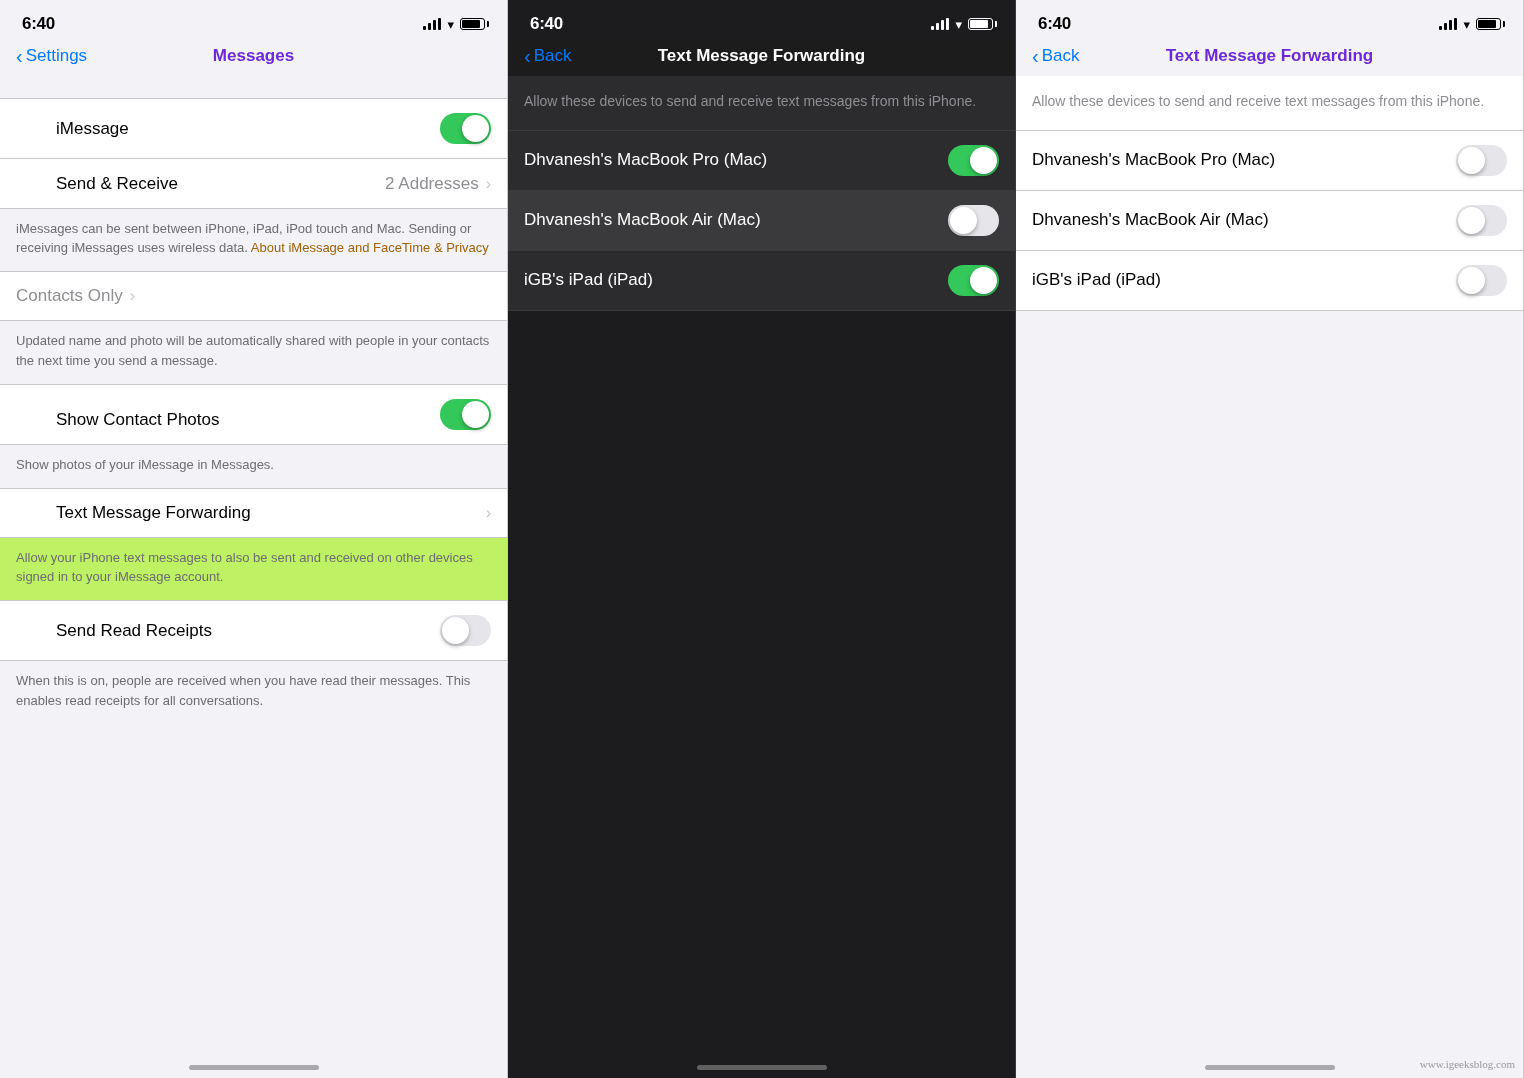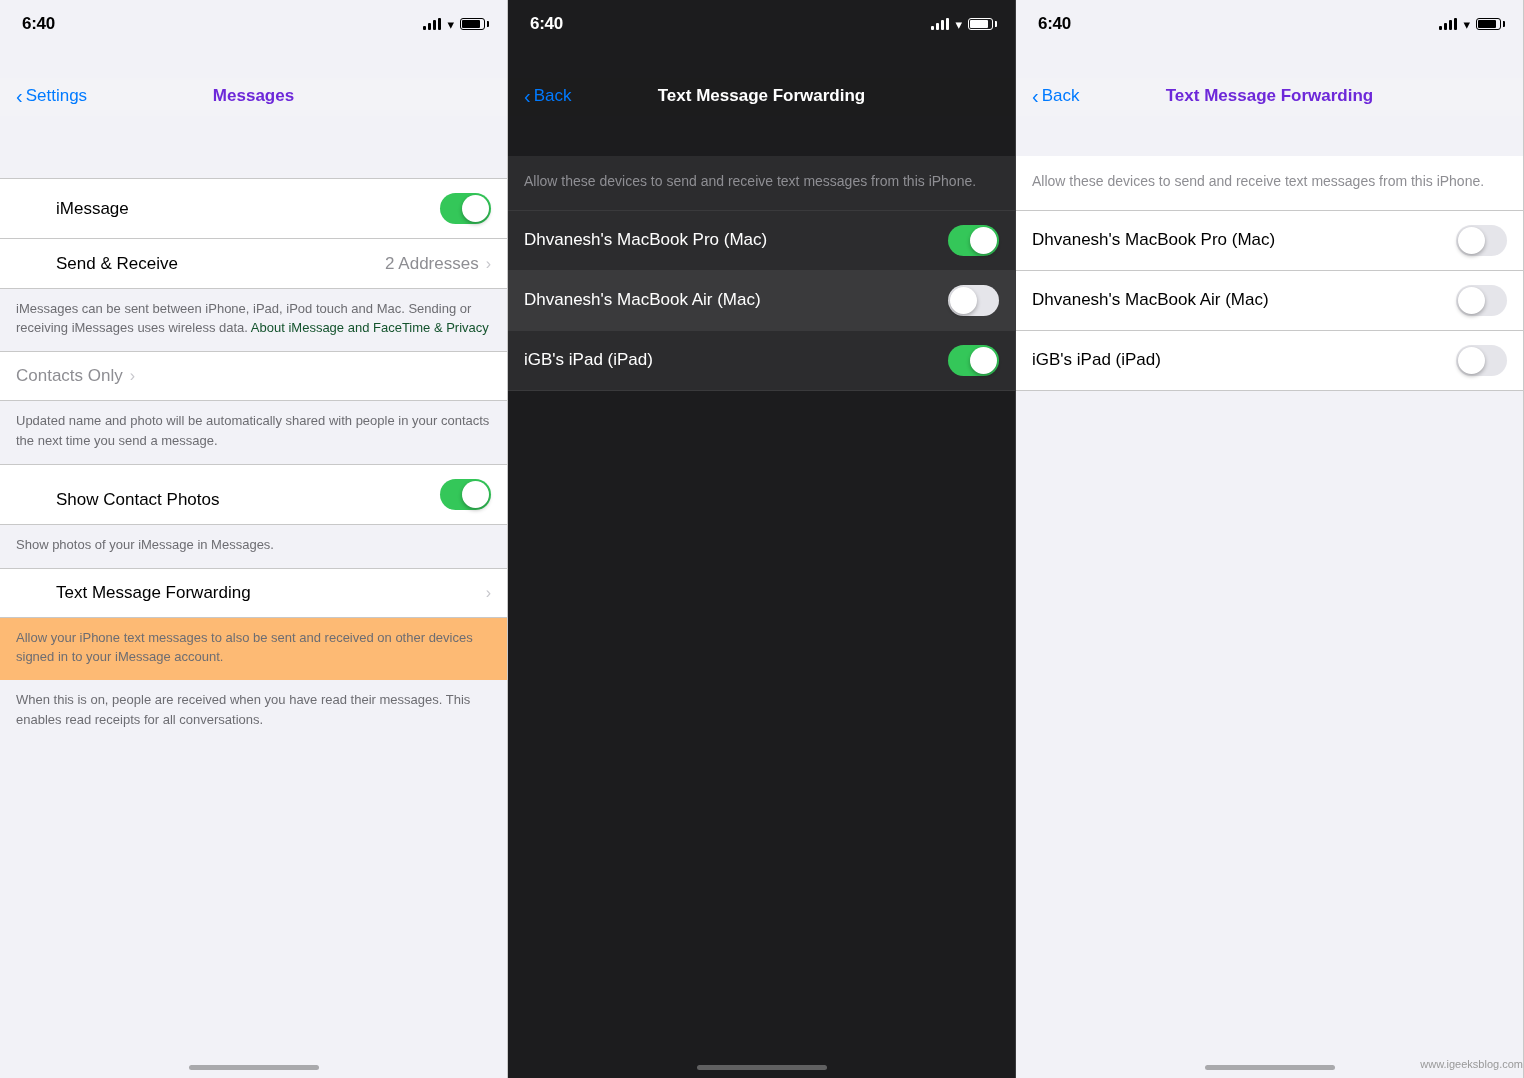--- a/index.html
+++ b/index.html
@@ -13,21 +13,20 @@
     }
 
     
     .phone-panel {
       flex: 1;
       display: flex;
       flex-direction: column;
       background: #f2f2f7;
       position: relative;
       border-right: 1px solid #c8c8c8;
-      gap: 40px;
     }
 
     .phone-panel.dark-panel {
       background: #1c1c1e;
     }
 
     
     .status-bar {
       display: flex;
       justify-content: space-between;
@@ -209,21 +208,21 @@
       background: #f2f2f7;
     }
 
     .description-text {
       font-size: 13px;
       color: #6d6d72;
       line-height: 1.4;
     }
 
     .description-link {
-      color: #14532d;
+      color: #a16207;
     }
 
     
     .toggle {
       width: 51px;
       height: 31px;
       border-radius: 16px;
       position: relative;
       cursor: pointer;
       flex-shrink: 0;
@@ -352,24 +351,24 @@
     }
 
     .dark-panel .home-bar {
       background: #fff;
       opacity: 0.3;
     }
 
     .watermark {
       position: absolute;
       bottom: 8px;
-      right: 0;
+      right: 8px;
       font-size: 11px;
       color: #999;
-      font-family: Liberation Sans, sans-serif;
+      font-family: Liberation Serif, serif;
     }
 
     .section-spacer {
       height: 22px;
       background: #f2f2f7;
     }
 
     .panel-wrapper {
       position: relative;
       display: flex;
@@ -450,24 +449,30 @@
 
     <div class="description-block">
       <span class="description-text">Show photos of your iMessage in Messages.</span>
     </div>
 
     <div class="settings-row highlighted" style="border-top: 0.5px solid #c8c8c8; background: #fff;">
       <span class="settings-row-label">Text Message Forwarding</span>
       <span class="settings-row-chevron">›</span>
     </div>
 
-    <div class="description-block" style="background: #fdba74;">
+    <div class="description-block" style="background: #bef264;">
       <span class="description-text">Allow your iPhone text messages to also be sent and received on other devices signed in to your iMessage account.</span>
     </div>
 
+    <div class="settings-row" style="border-top: 0.5px solid #c8c8c8;">
+      <span class="settings-row-label">Send Read Receipts</span>
+      <div class="toggle off">
+        <div class="toggle-knob"></div>
+      </div>
+    </div>
 
     <div class="description-block">
       <span class="description-text">When this is on, people are received when you have read their messages. This enables read receipts for all conversations.</span>
     </div>
   </div>
 
   <div class="home-indicator">
     <div class="home-bar"></div>
   </div>
 </div>

